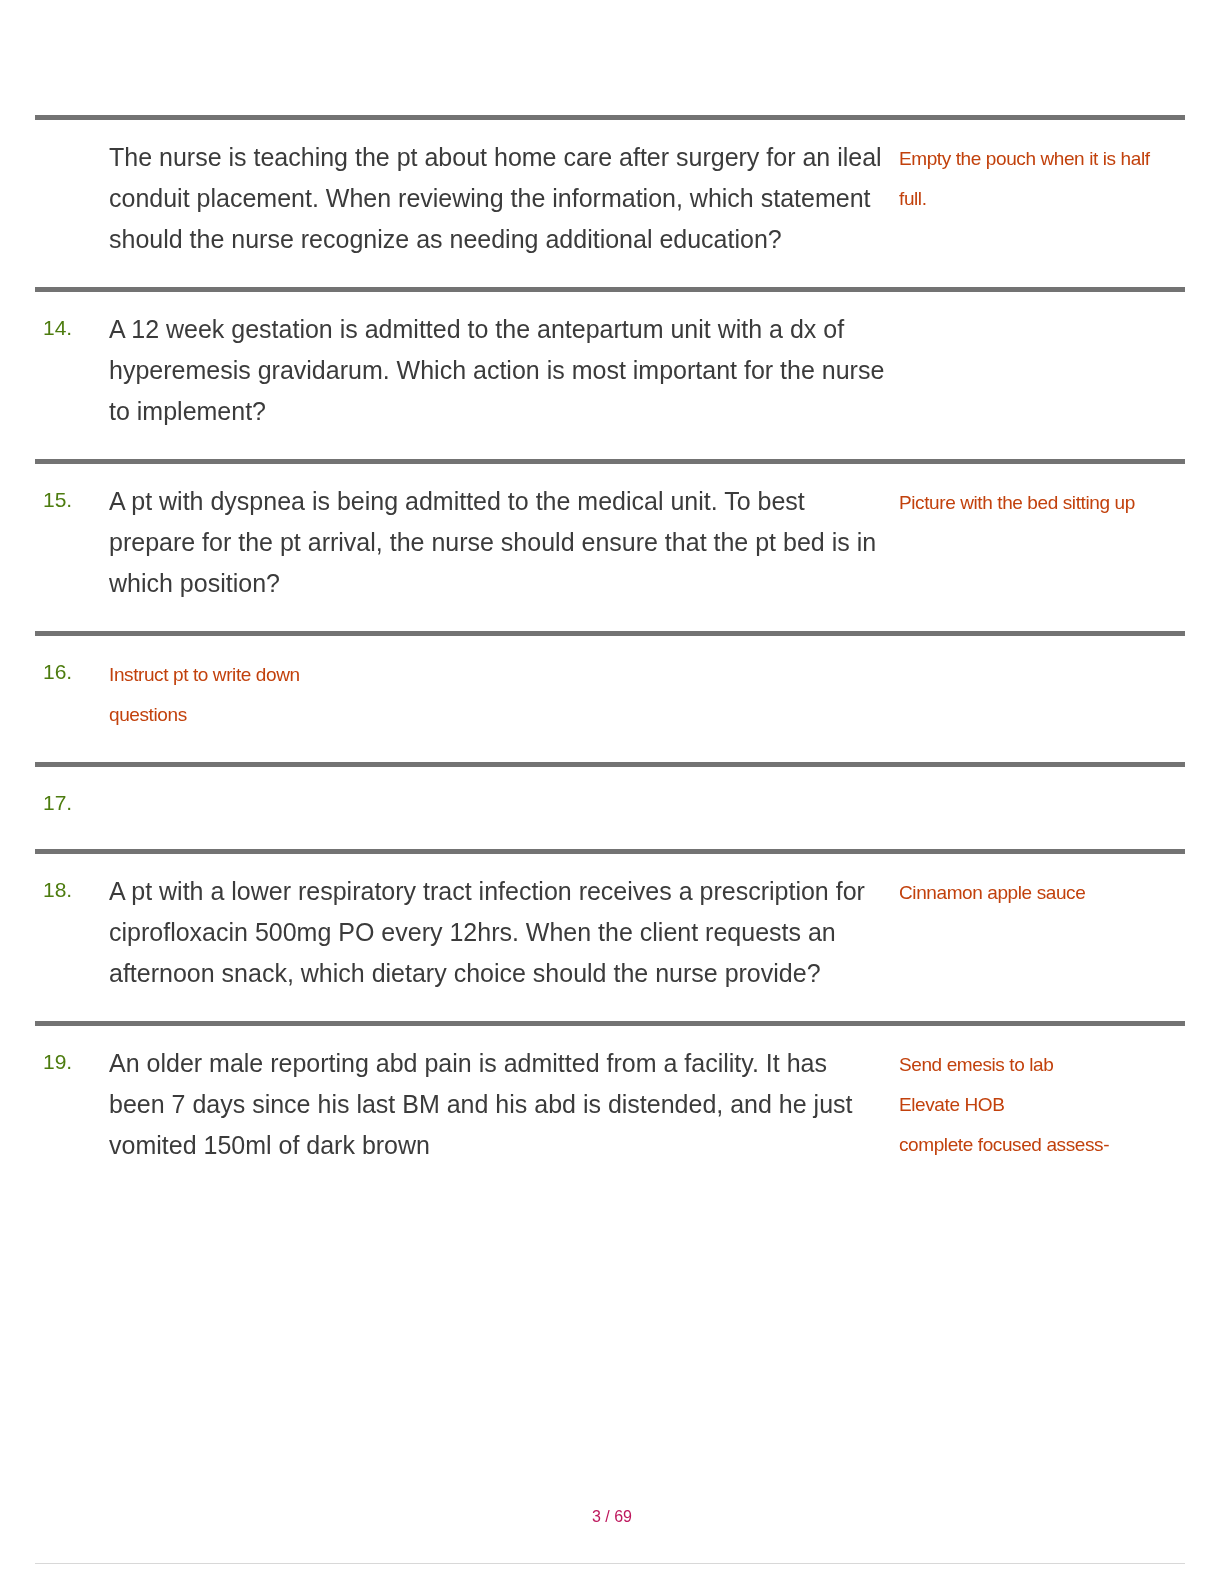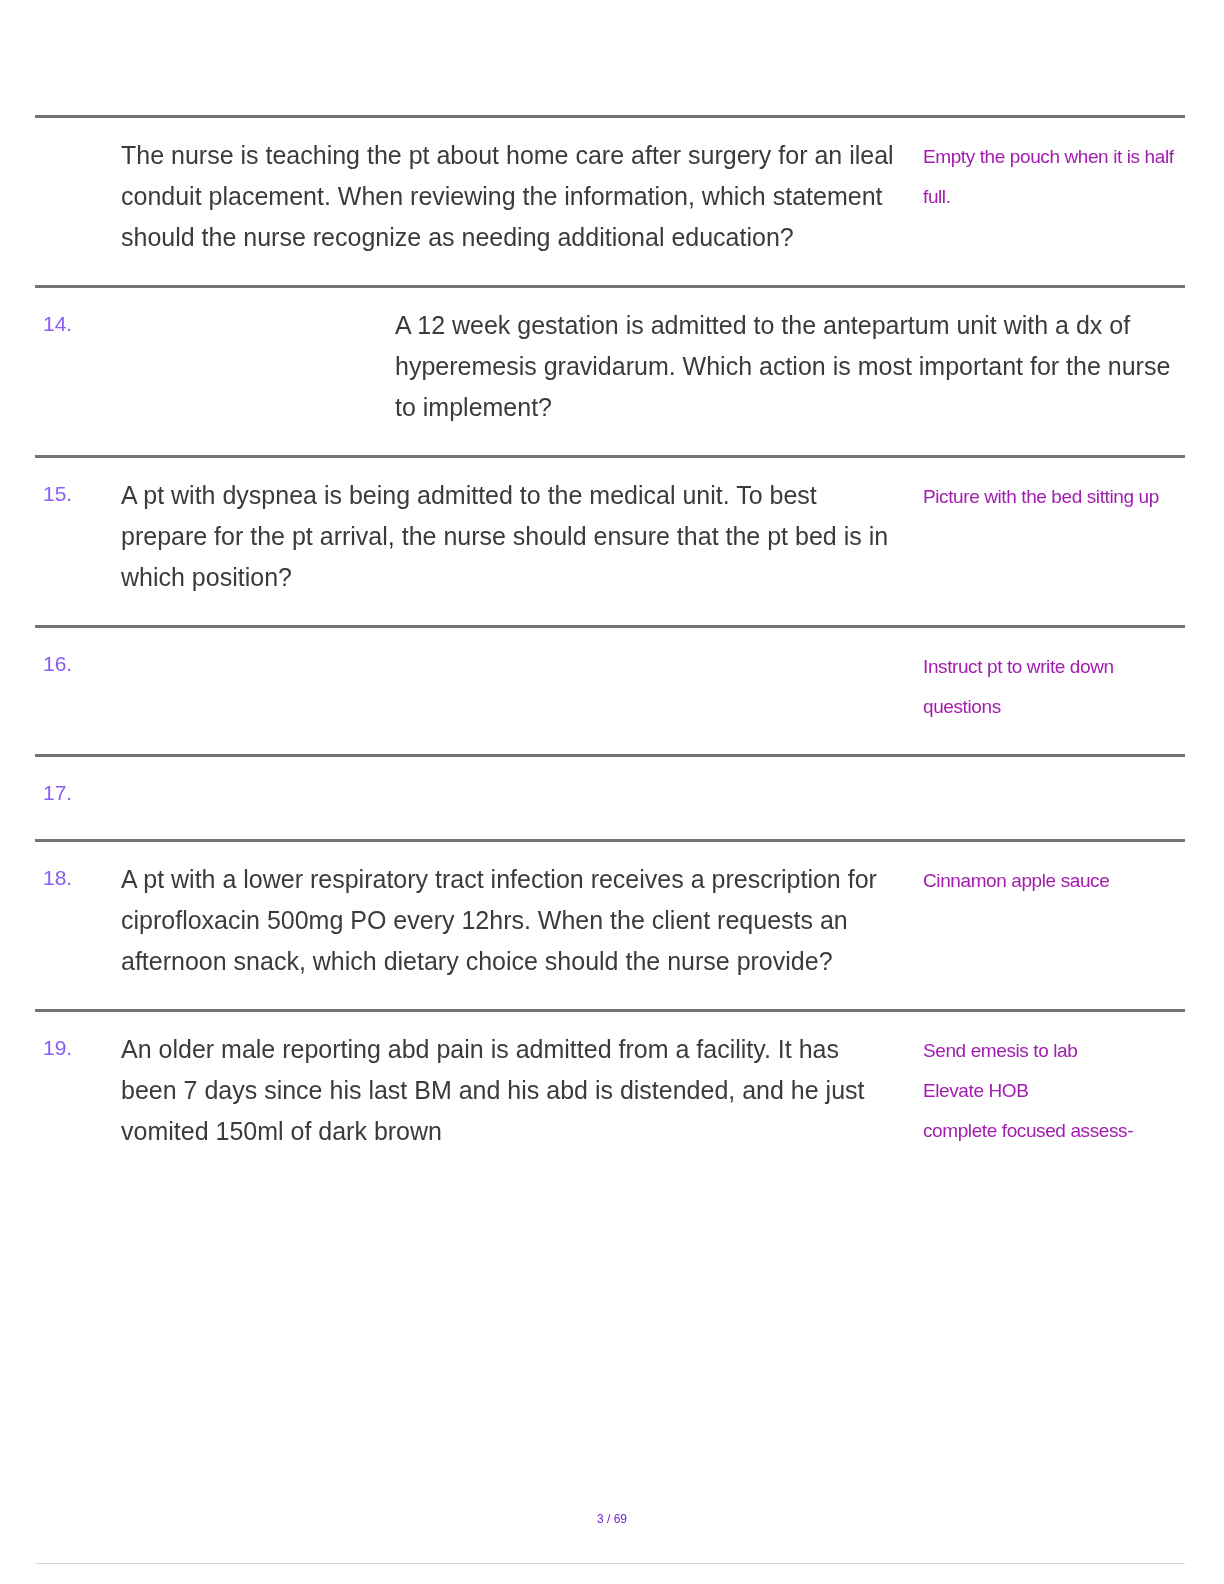--- a/index.html
+++ b/index.html
@@ -21,63 +21,62 @@
   .qa-table {
     position: absolute;
     top: 115px;
     left: 35px;
     right: 39px;
   }
 
   .qa-row {
     display: flex;
     align-items: flex-start;
-    border-top: 3px solid #737373;
+    border-top: 5px solid #737373;
     padding: 17px 0 27px 0;
-    justify-content: space-between;
   }
 
   .qa-num {
     width: 74px;
     flex: 0 0 74px;
     padding-left: 8px;
     font-size: 21px;
     line-height: 38px;
-    color: #8b5cf6;
+    color: #4d7c0f;
     font-weight: 400;
   }
 
   .qa-question {
     flex: 1 1 auto;
     max-width: 790px;
     font-size: 25px;
     line-height: 41px;
     color: #3b3b3b;
     padding-right: 14px;
   }
 
   .qa-answer {
     flex: 0 0 262px;
     width: 262px;
     font-size: 19px;
     line-height: 40px;
     letter-spacing: -0.4px;
-    color: #a21caf;
+    color: #c2410c;
     white-space: pre-line;
     padding-top: 2px;
   }
 
   .page-footer {
     position: absolute;
     left: 0;
     right: 0;
     bottom: 58px;
     text-align: center;
-    font-size: 12px;
-    color: #6d28d9;
+    font-size: 16px;
+    color: #be185d;
   }
 
   .bottom-rule {
     position: absolute;
     left: 35px;
     right: 39px;
     bottom: 20px;
     border-top: 1px solid #d8d8d8;
     height: 0;
   }

